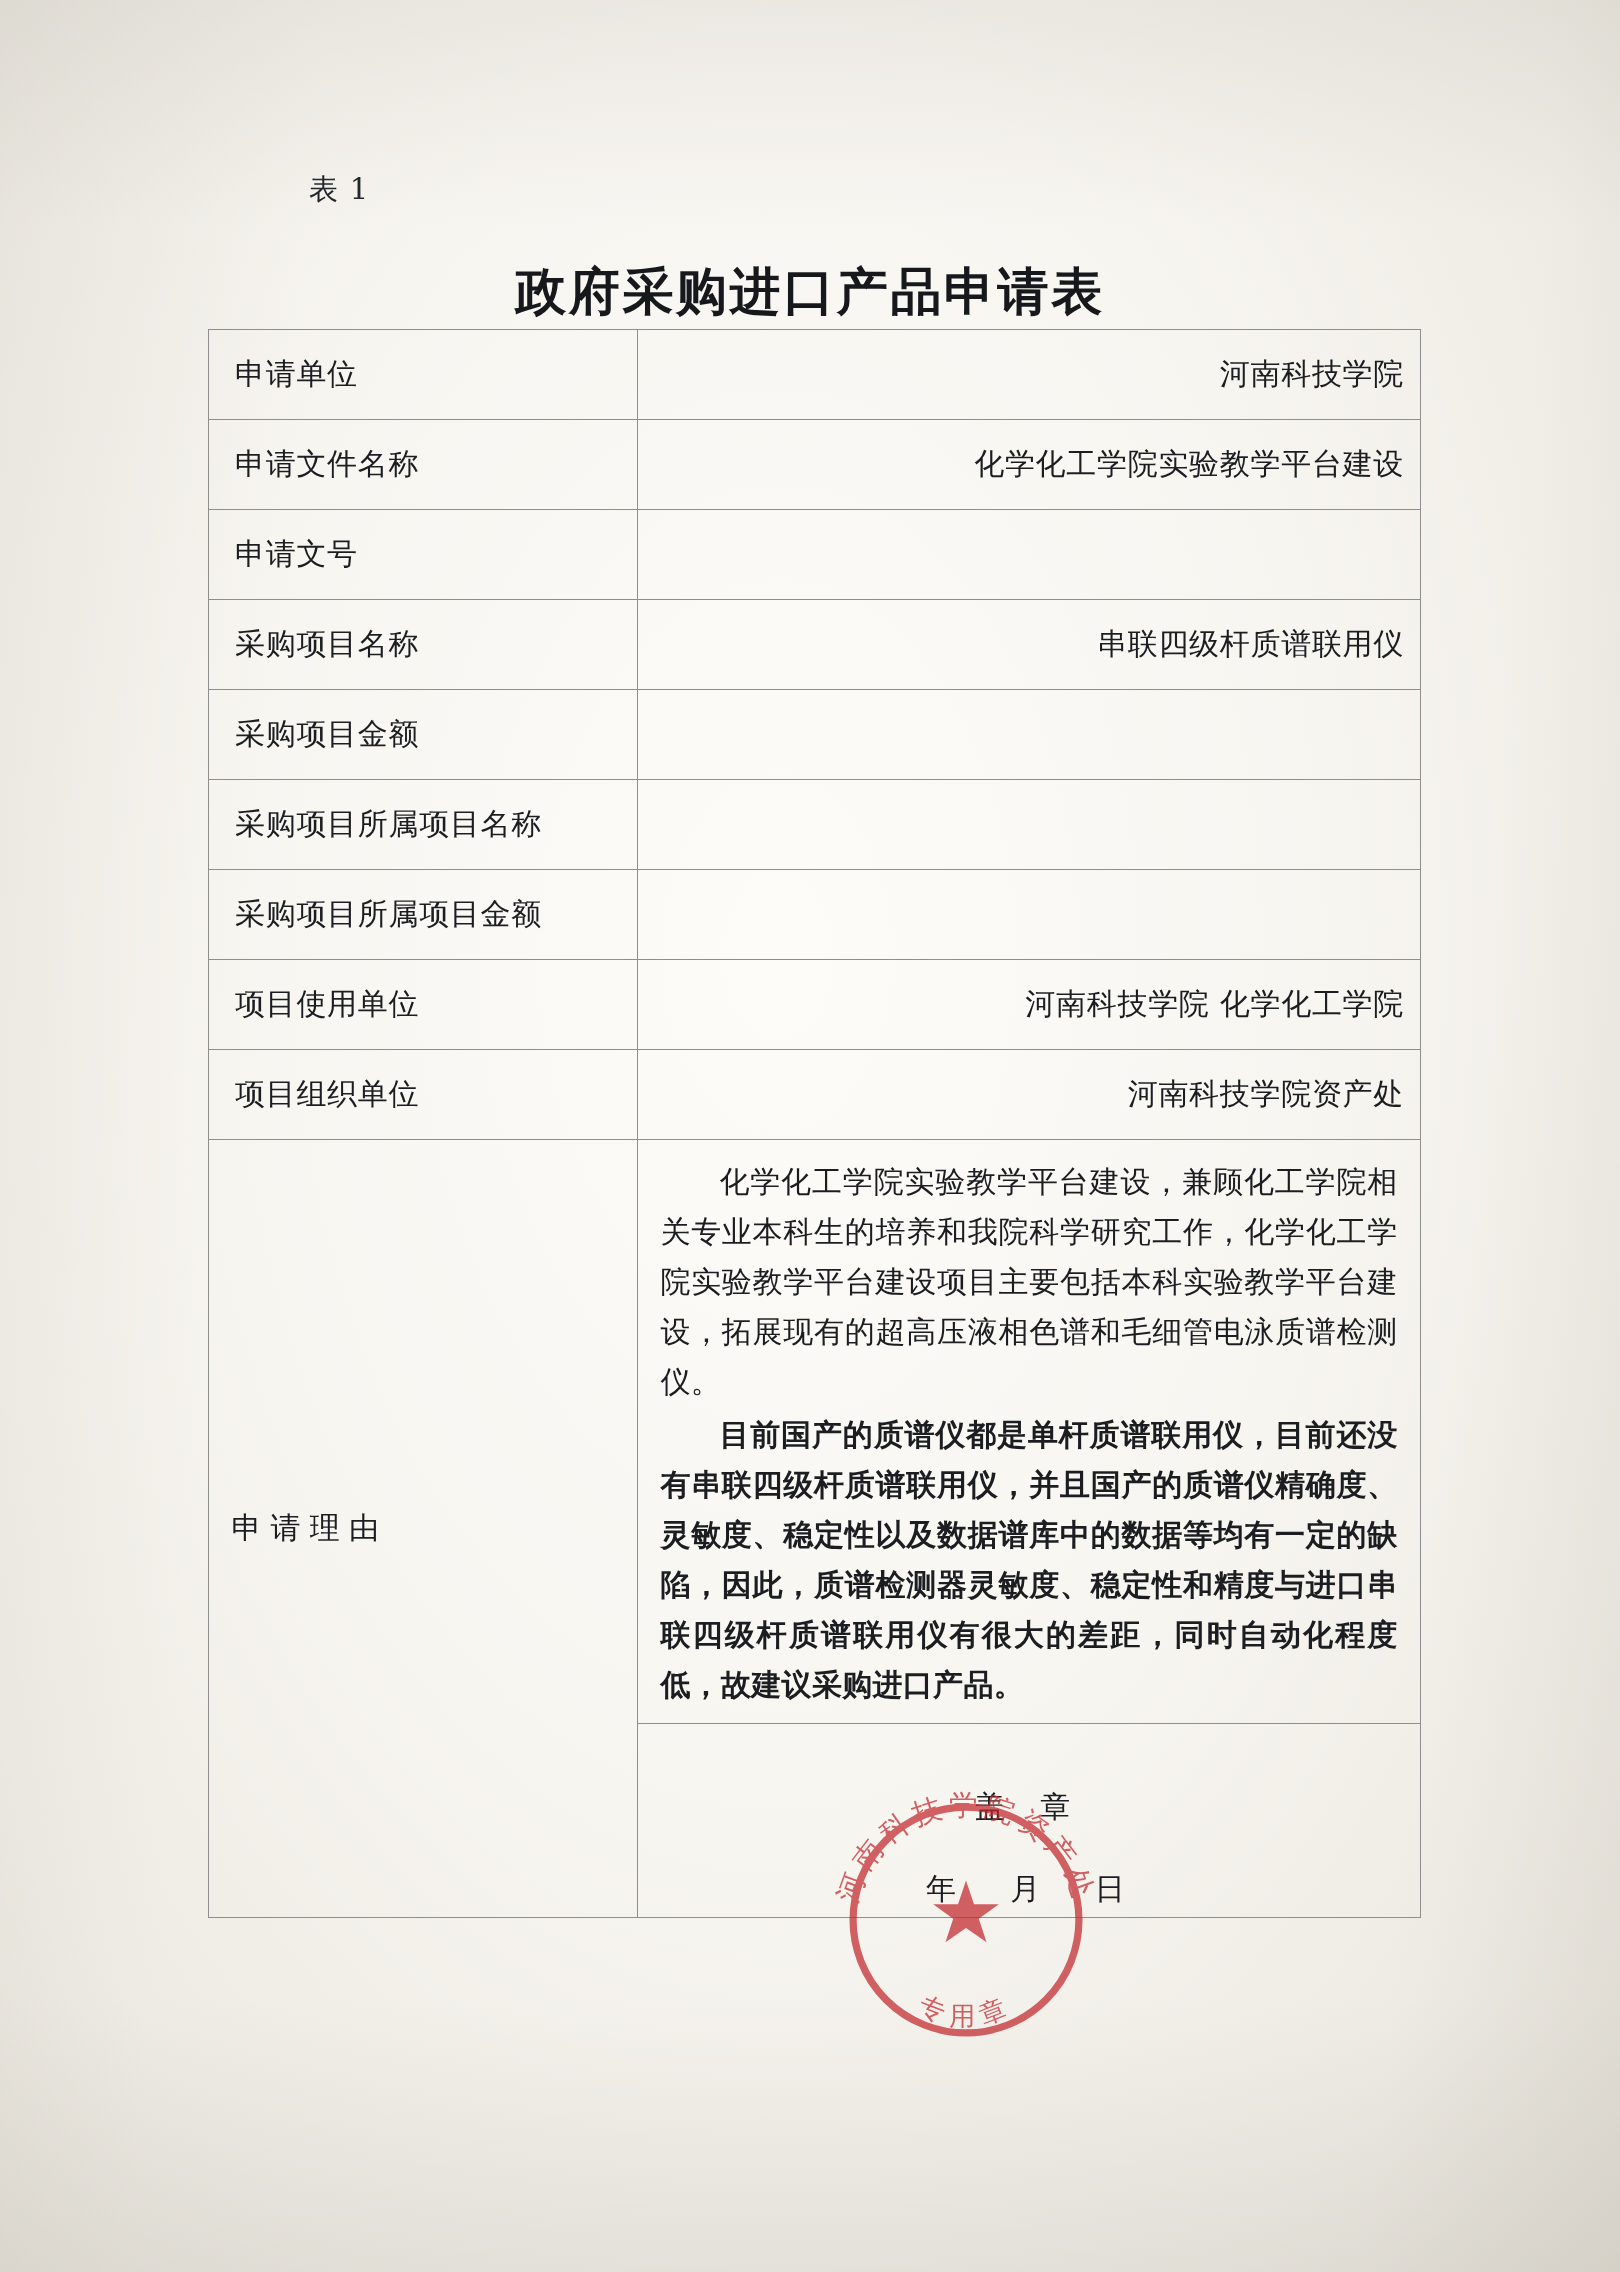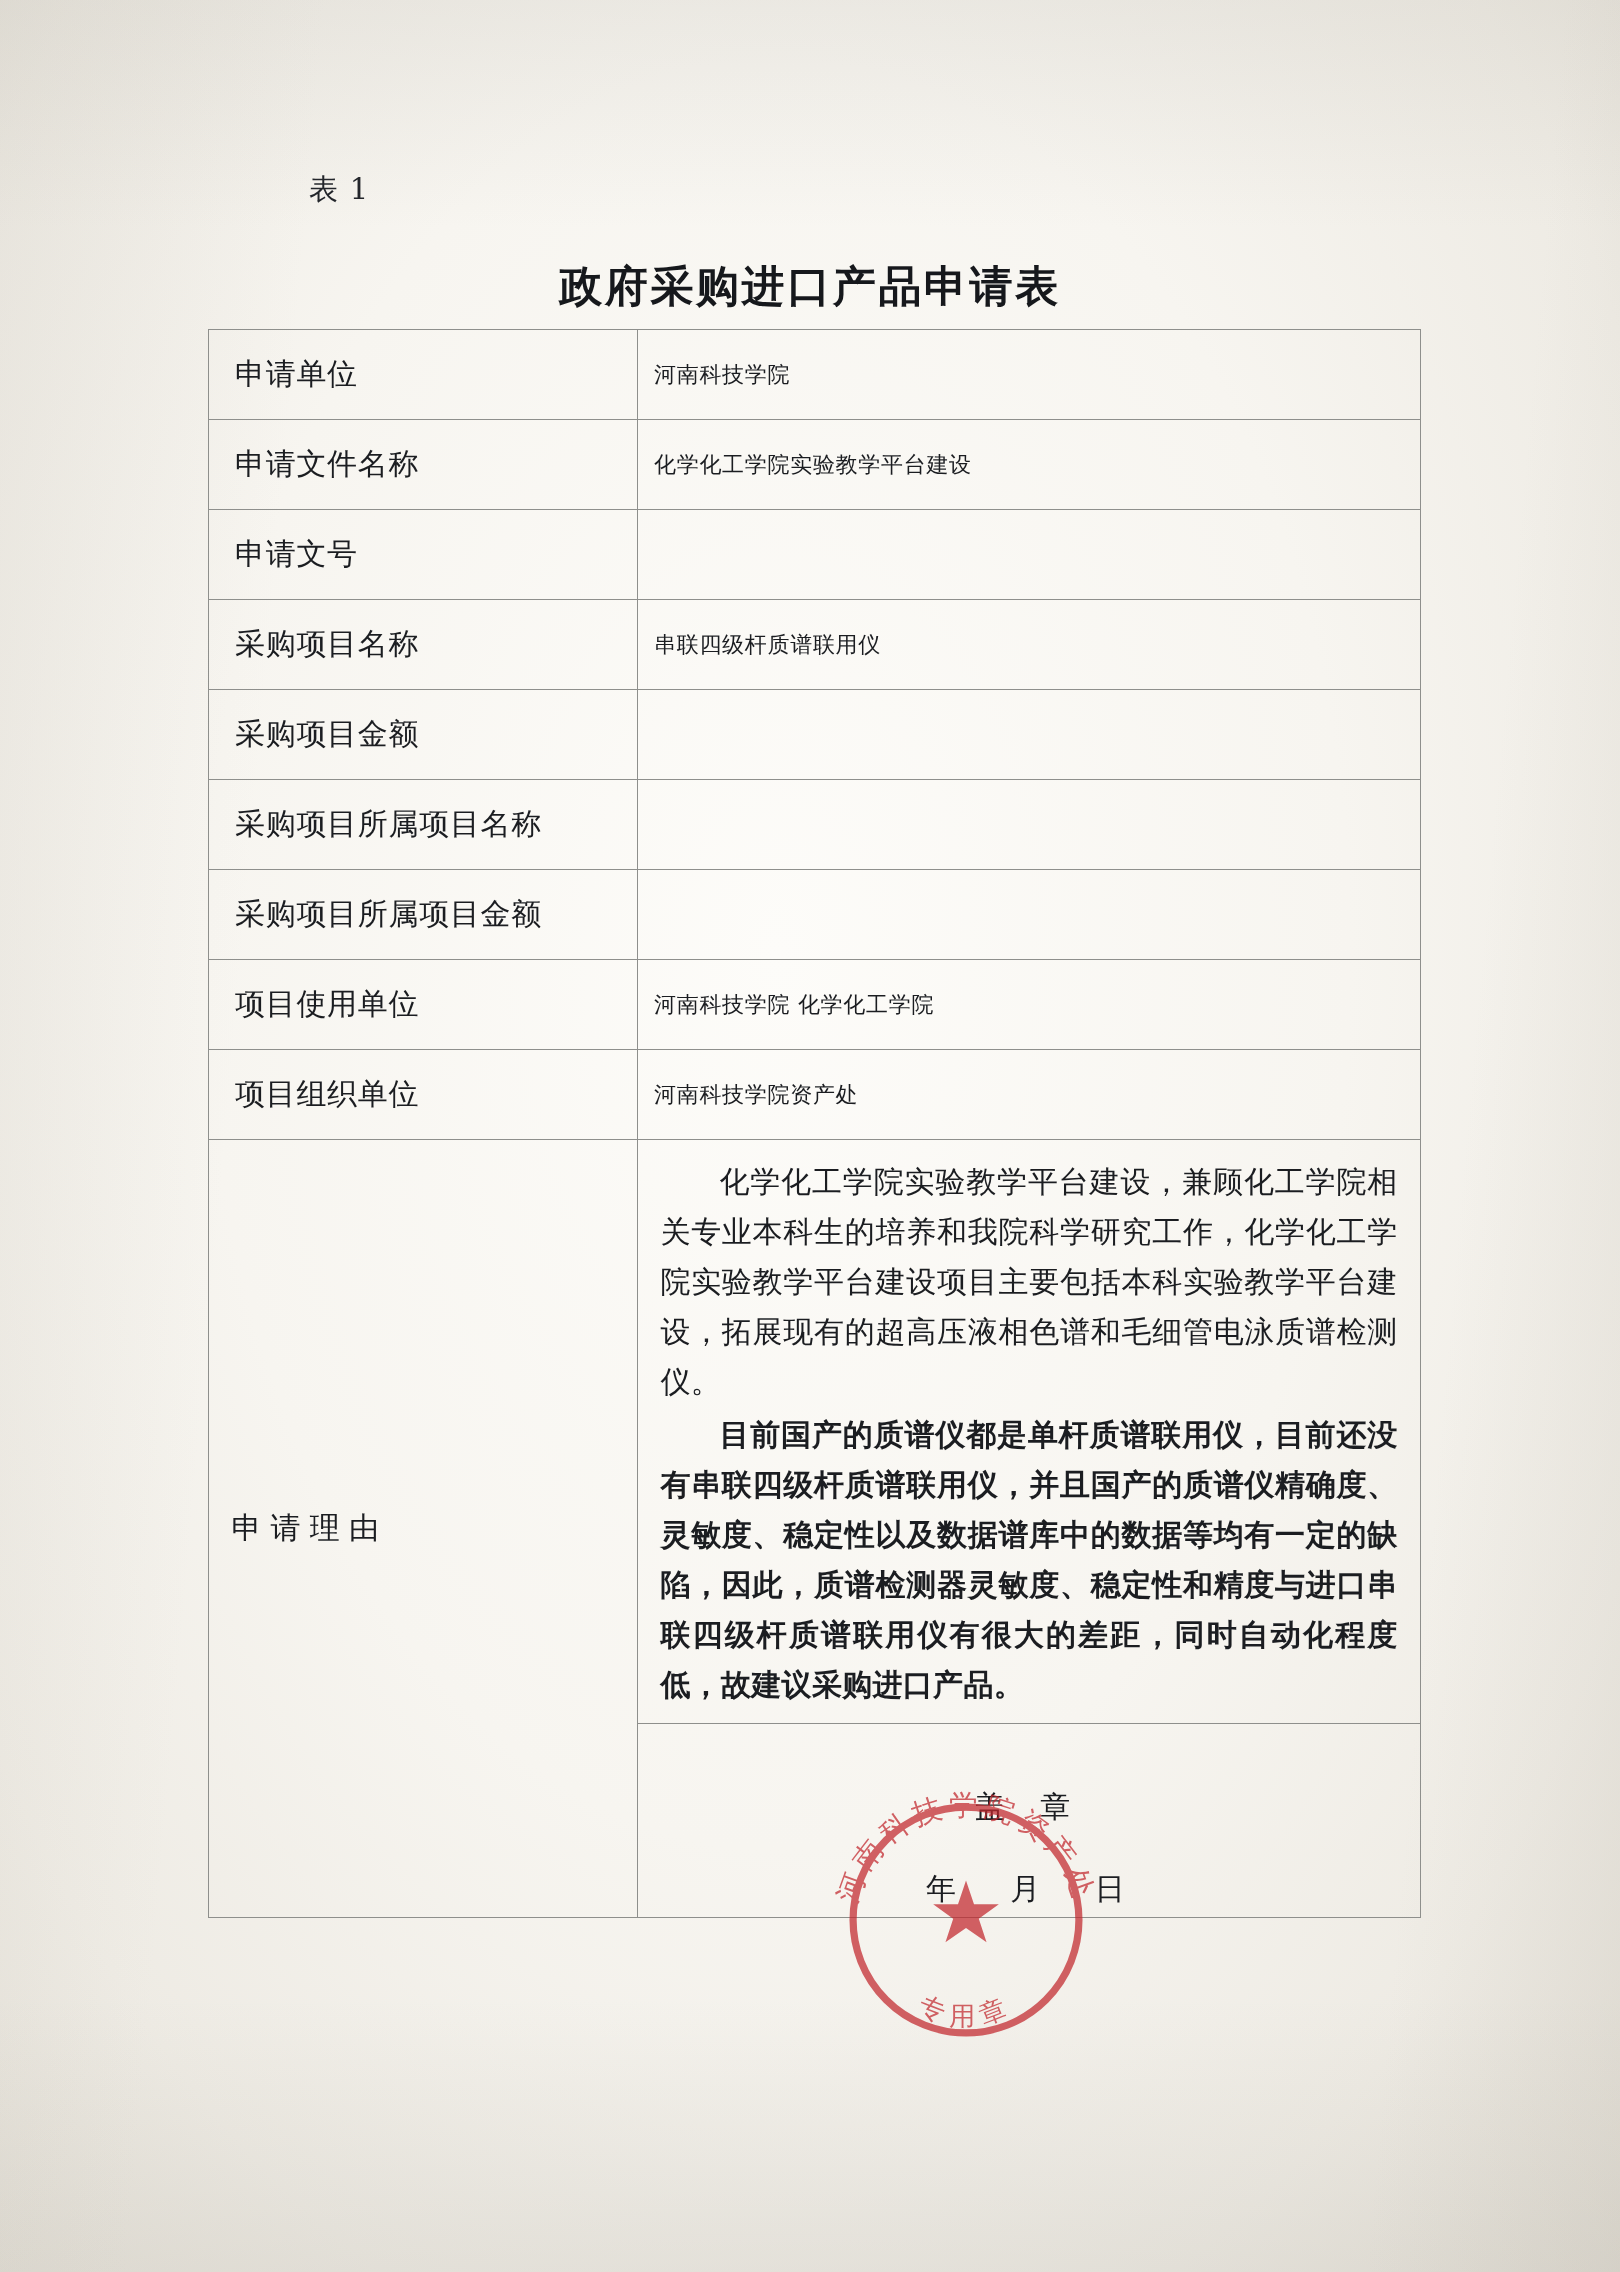--- a/index.html
+++ b/index.html
@@ -50,21 +50,21 @@
     font-family: "DejaVu Serif", "Liberation Serif", serif;
     margin-left: 41px;
   }
 
   .doc-title {
     position: absolute;
     left: 0;
     top: 258px;
     width: 1620px;
     text-align: center;
-    font-size: 43px;
+    font-size: 51px;
     font-weight: bold;
     color: #16181c;
     letter-spacing: 2.6px;
   }
 
   table.main {
     position: absolute;
     left: 208px;
     top: 329px;
     width: 1213px;
@@ -78,22 +78,22 @@
   }
   td.label {
     width: 402px;
     padding: 0 0 0 26px;
     font-size: 30px;
     letter-spacing: 0.7px;
     height: 89px;
   }
   td.value {
     padding: 0 16px;
-    font-size: 22px;
-    text-align: left;
+    font-size: 30px;
+    text-align: right;
     height: 89px;
     letter-spacing: 0.7px;
   }
   td.label-reason {
     font-size: 30px;
     text-align: left;
     letter-spacing: 9.2px;
     padding-left: 22.4px;
     vertical-align: middle;
   }

